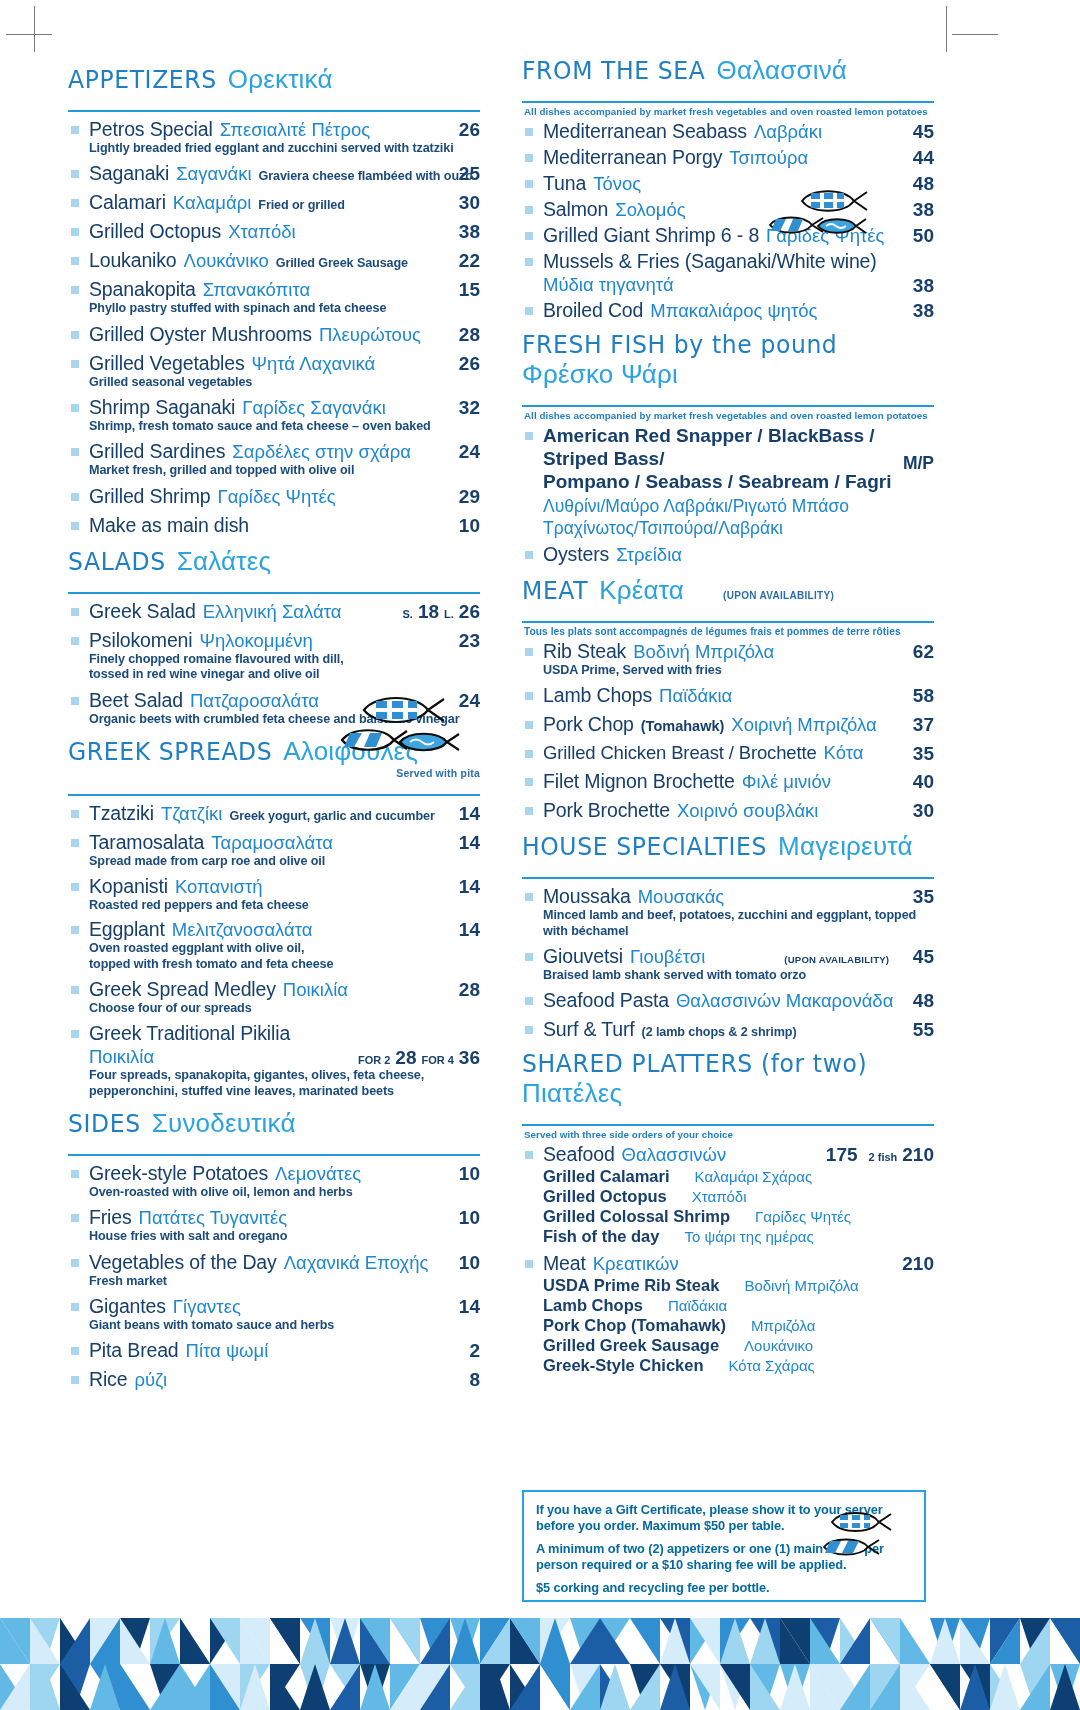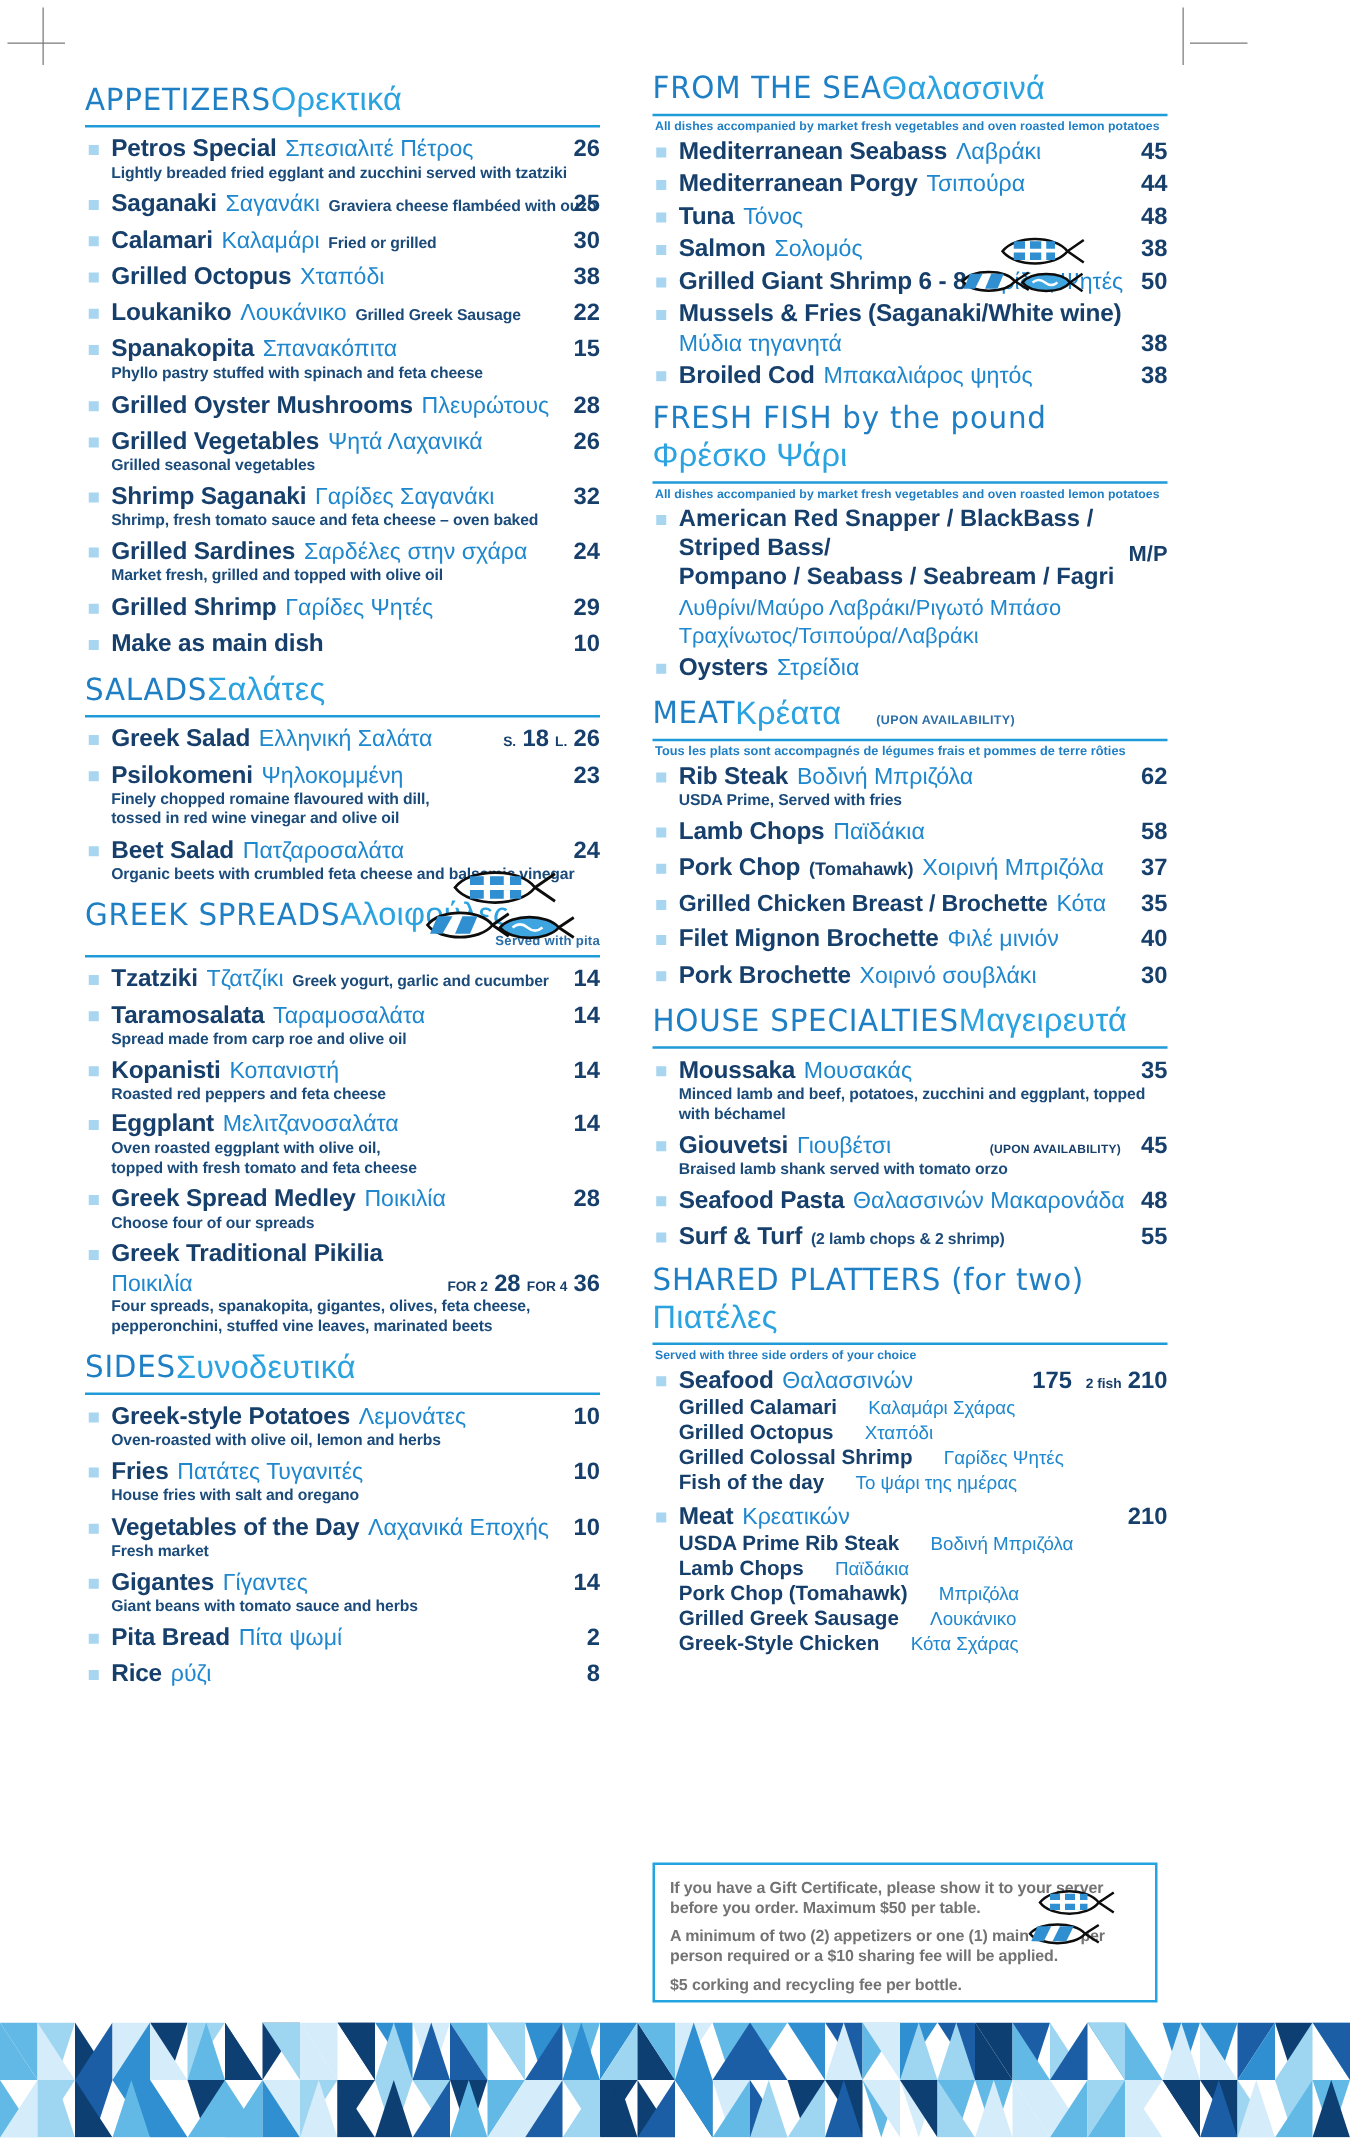--- a/index.html
+++ b/index.html
@@ -21,22 +21,23 @@
 
   .cols { position:absolute; left:0; top:55px; width:1080px; }
   .col { position:absolute; top:0; }
   .col-left  { left:68px;  width:412px; }
   .col-right { left:522px; width:412px; }
 
   
   .sec { margin-top:9px; }
   .sec-head {
     border-bottom:2.2px solid #1f9bd8;
-    padding-bottom:5px;
+    padding-bottom:15px;
     display:flex; align-items:baseline; flex-wrap:wrap;
+    column-gap:11px;
   }
   .sec-en {
     font-family:"DejaVu Sans", sans-serif;
     font-size:23.5px;
     font-weight:400;
     letter-spacing:0.6px;
     color:#1f7fc4;
     transform:scaleY(1.04);
     transform-origin:bottom left;
   }
@@ -65,21 +66,21 @@
   li.item.tight { margin-top:3px; }
   .bullet {
     position:absolute; left:3px; top:8px;
     width:8px; height:8px; background:#a8d5ef;
   }
   .row {
     display:flex; align-items:baseline;
     column-gap:7px; flex-wrap:wrap;
   }
   .name {
-    font-size:19.5px; font-weight:700; color:#173f6b;
+    font-size:19.5px; font-weight:400; color:#173f6b;
     letter-spacing:-0.15px; white-space:nowrap;
   }
   .name.sm { font-size:18.5px; }
   .gr {
     font-size:18.5px; font-weight:400; color:#1f87ce;
     letter-spacing:0px; white-space:nowrap;
   }
   .inline-desc {
     font-size:12.6px; font-weight:600; color:#1b4b7a;
     letter-spacing:-0.1px; white-space:nowrap;
@@ -118,21 +119,21 @@
   .multi-name { font-size:19px; font-weight:700; color:#173f6b; line-height:1.22; }
 
   
   .giftbox {
     position:absolute; left:522px; top:1490px;
     width:404px; height:112px;
     border:2.6px solid #22a3e2;
     padding:10px 12px 0 12px;
   }
   .giftbox p {
-    font-size:12.8px; font-weight:600; color:#737373;
+    font-size:12.8px; font-weight:600; color:#0369a1;
     line-height:1.28; margin-bottom:6px; letter-spacing:-0.1px;
   }
   .giftbox b { font-weight:700; }
 
   
   .fish-deco { position:absolute; }
 
   
   .band { position:absolute; left:0; bottom:0; width:1080px; height:92px; }
 </style>

